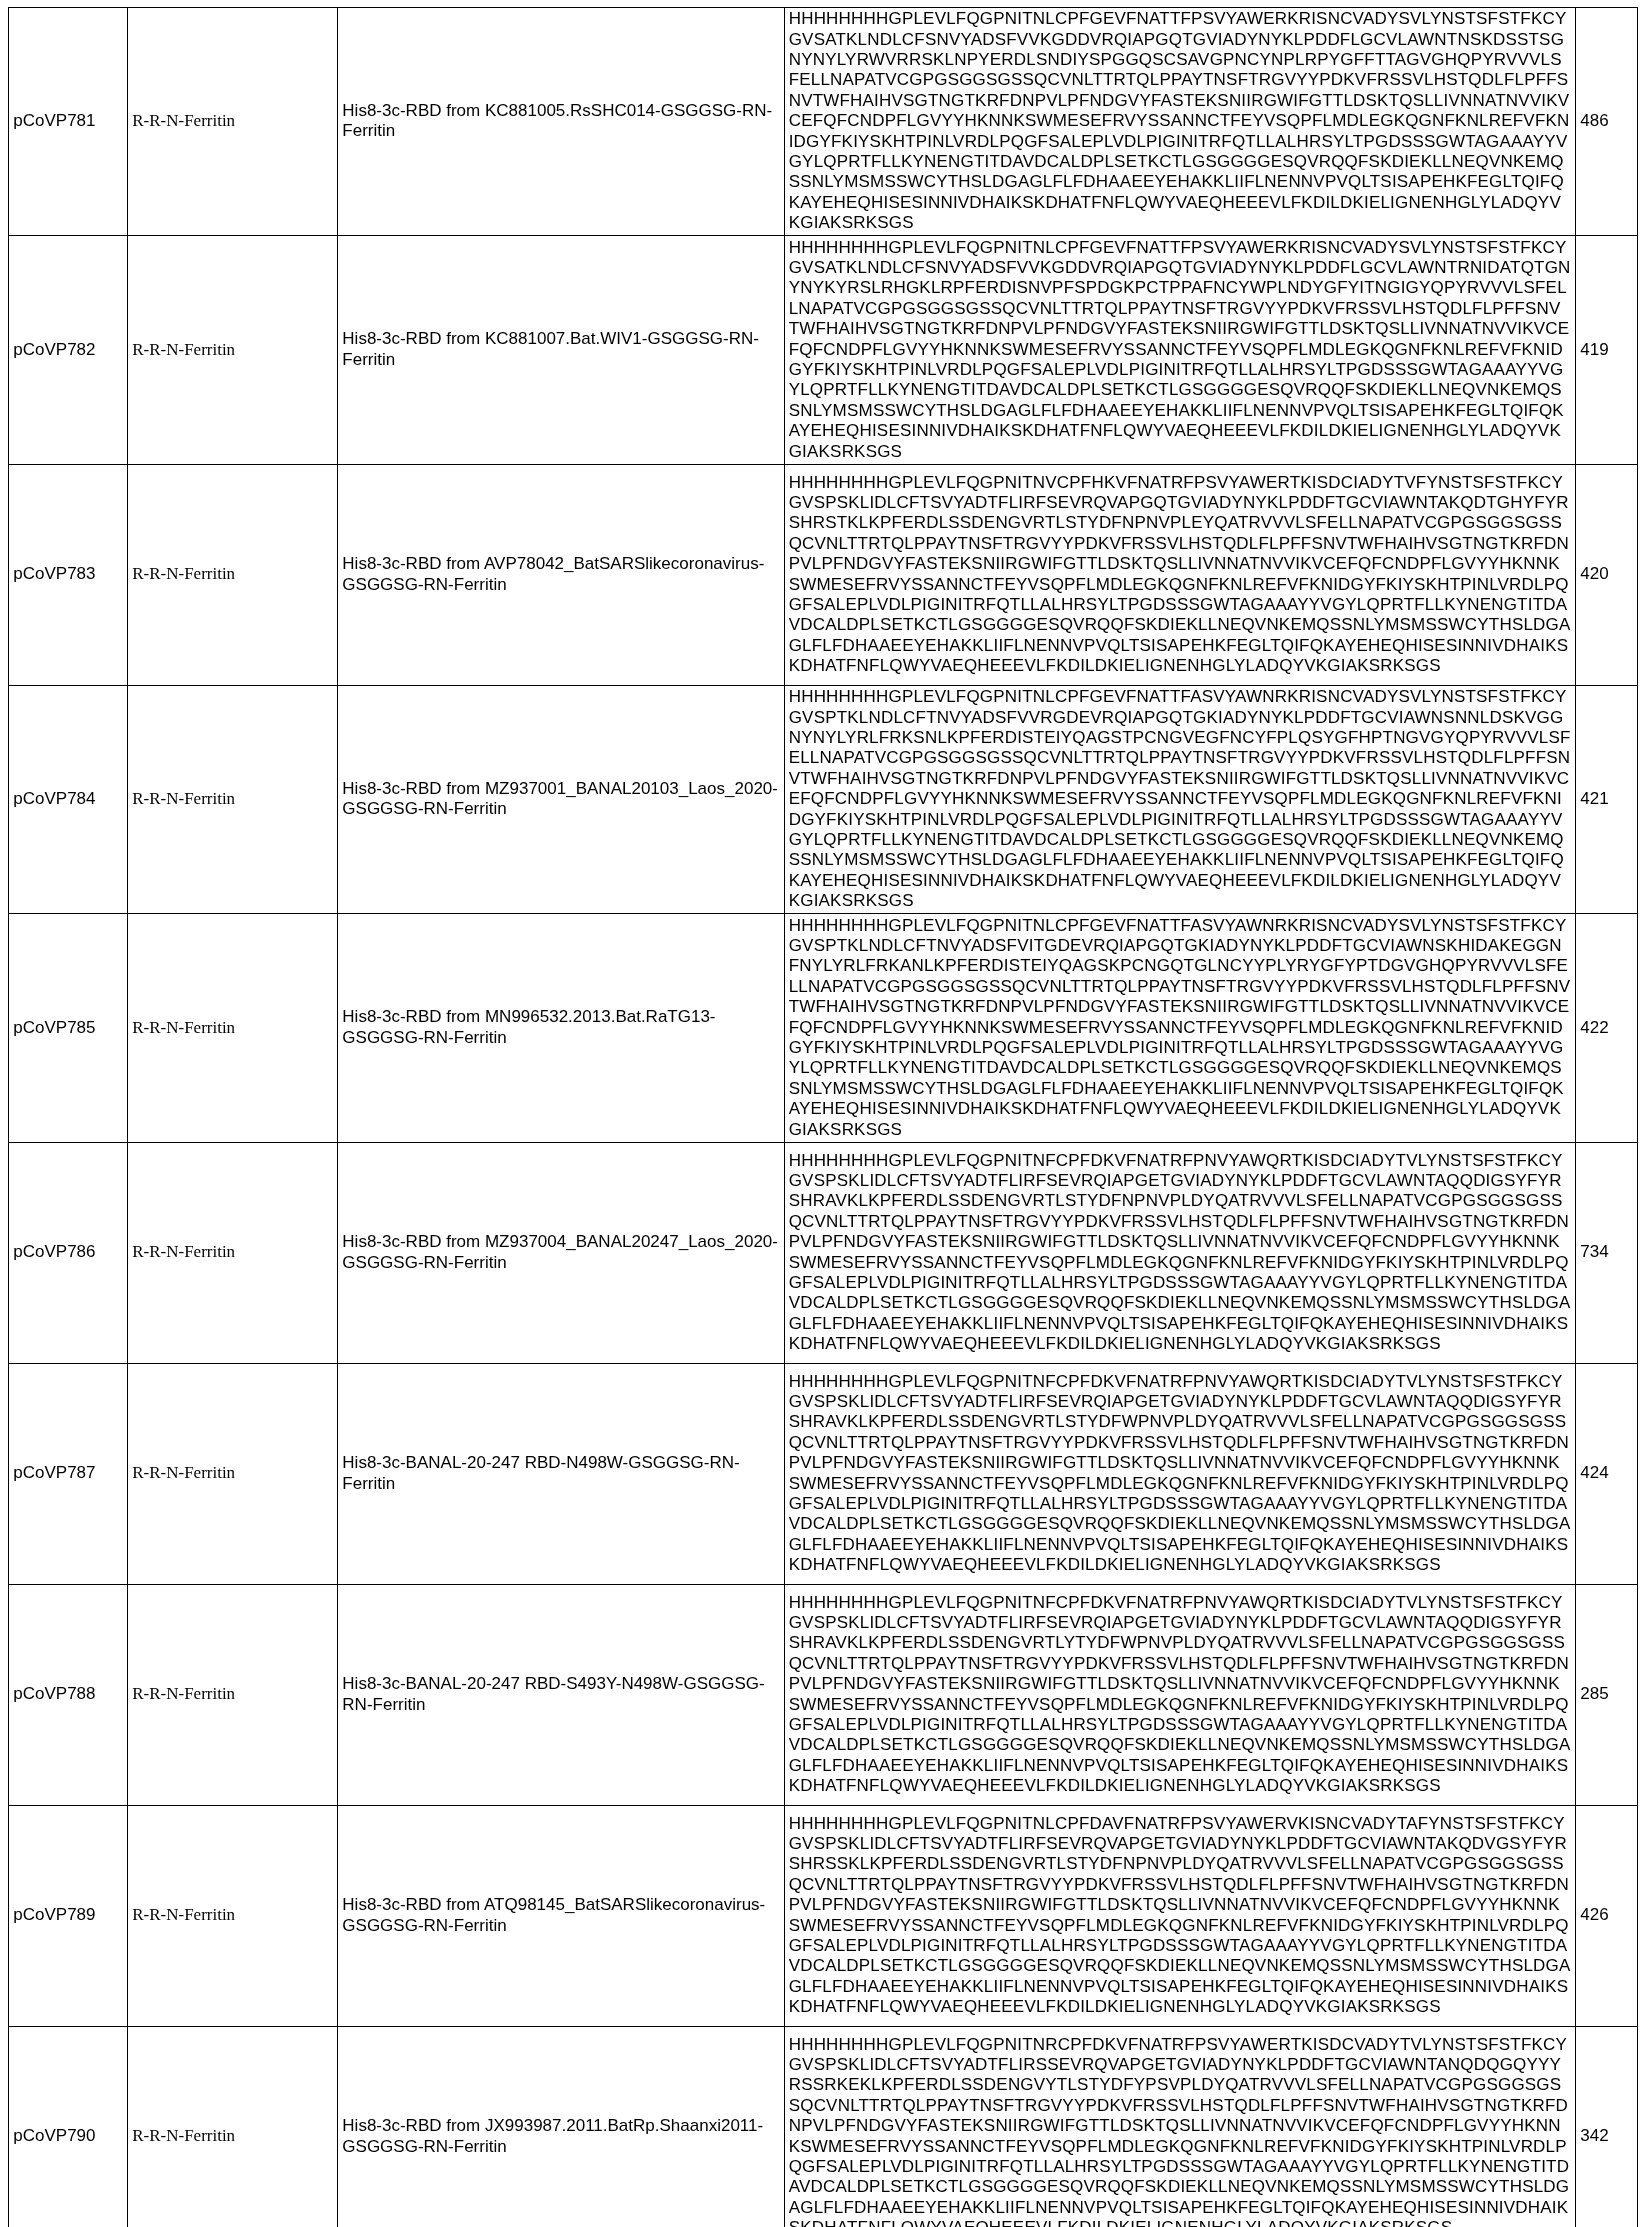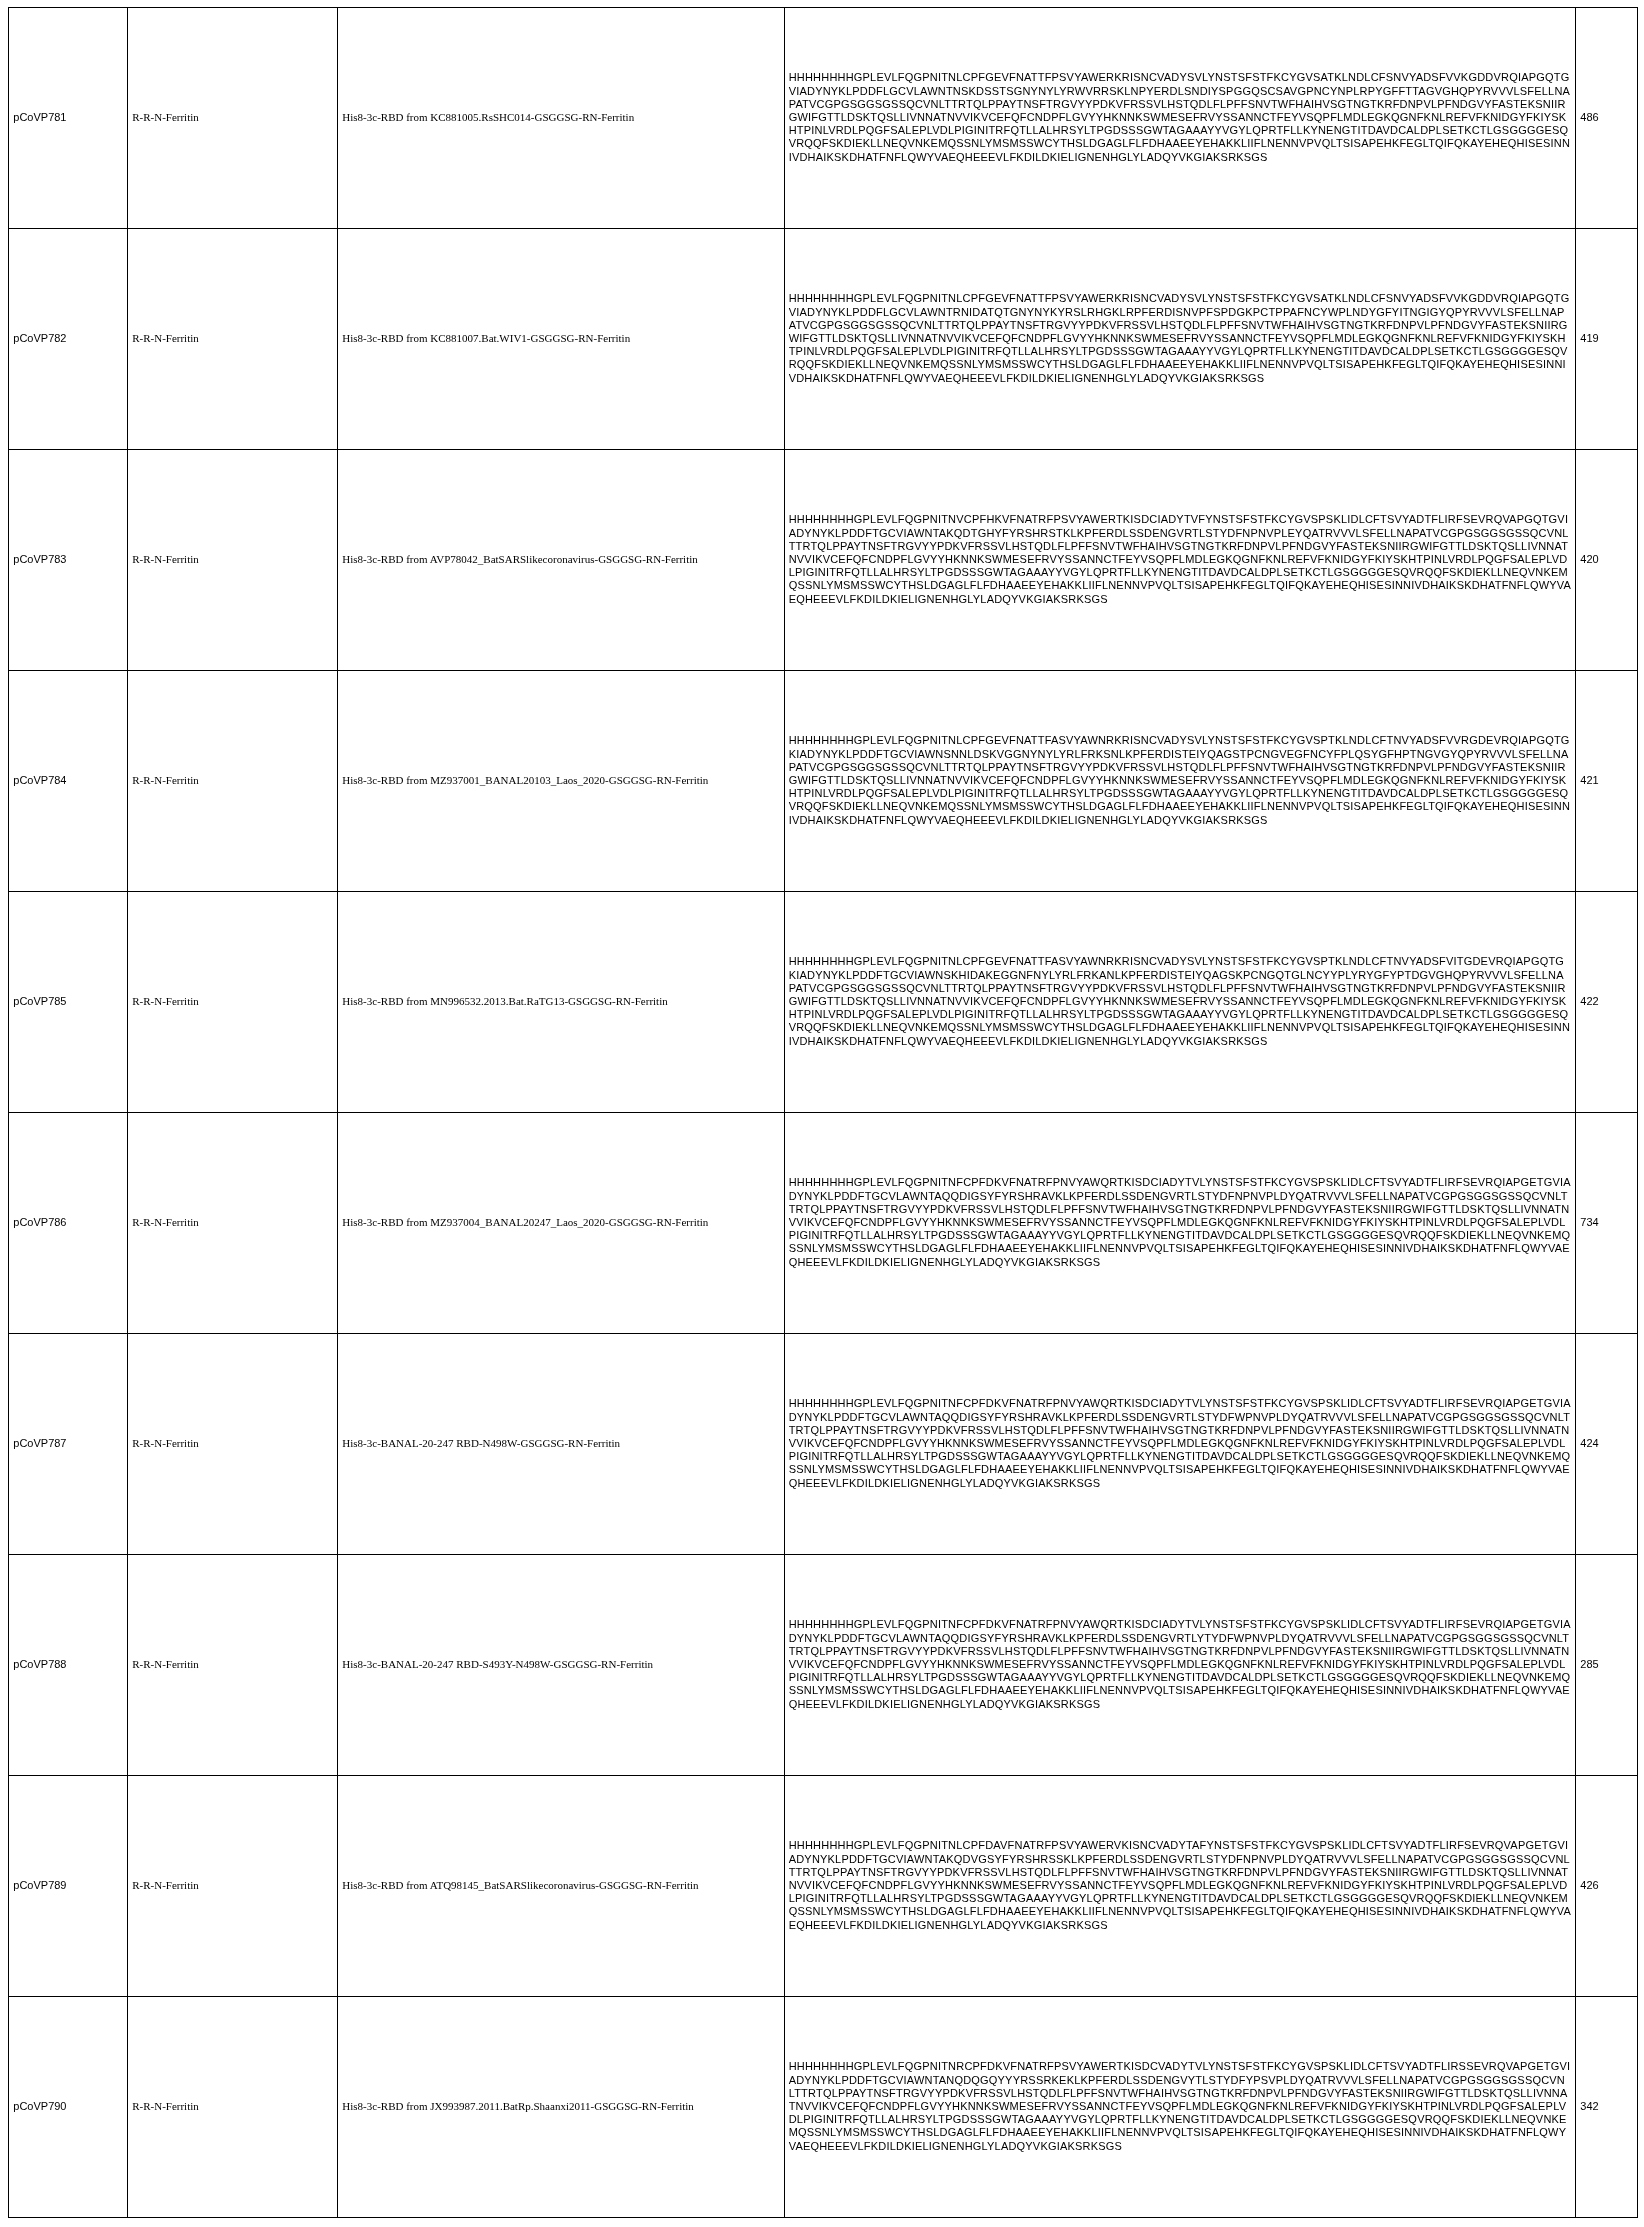--- a/index.html
+++ b/index.html
@@ -17,38 +17,37 @@
   table.plasmid-table {
     border-collapse: collapse;
     table-layout: fixed;
     width: 1630px;
     border: 1.6px solid #000000;
   }
   table.plasmid-table td {
     border: 0.8px solid #000000;
     vertical-align: middle;
     padding: 1.6px 4.1px;
-    font-size: 11px;
+    font-size: 17px;
     line-height: 1.2;
     overflow: hidden;
   }
   tr.data-row {
     height: 221px;
   }
   td.c-id {
     text-align: left;
   }
   td.c-cat {
     text-align: left;
     font-family: Liberation Serif, serif;
   }
   td.c-desc {
     text-align: left;
     word-wrap: break-word;
-    font-family: Liberation Serif, serif;
   }
   td.c-seq {
     text-align: left;
     word-break: break-all;
     line-height: 1.21;
     letter-spacing: 0.2px;
   }
   td.c-num {
     text-align: left;
     padding-left: 10px;

